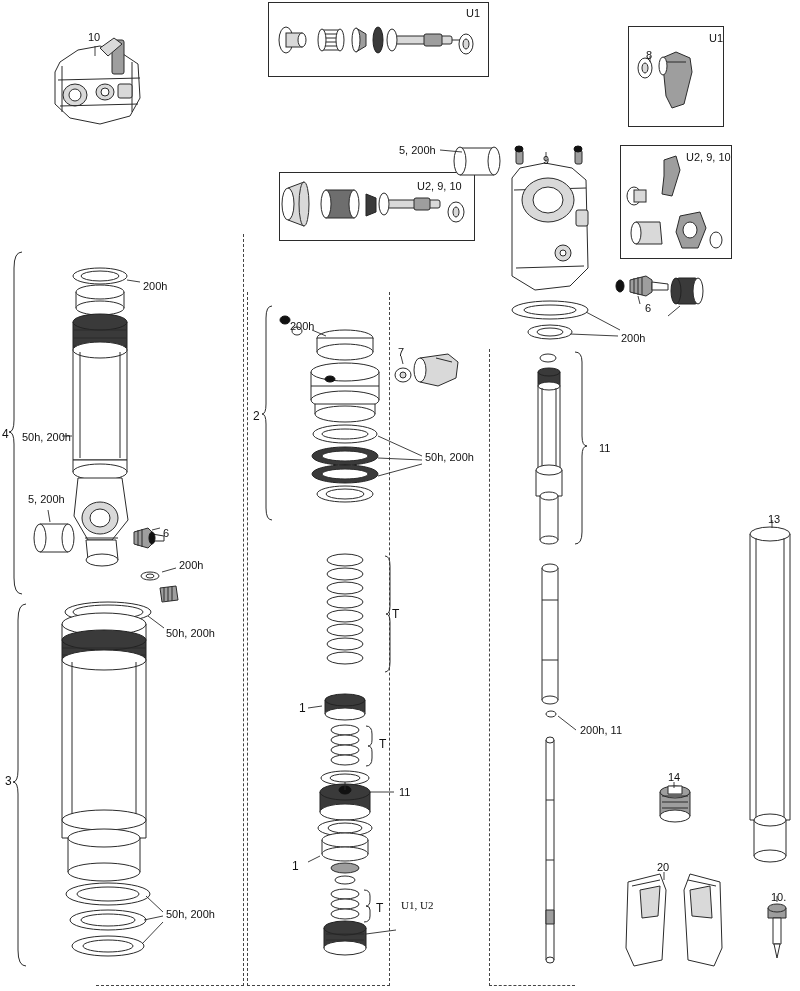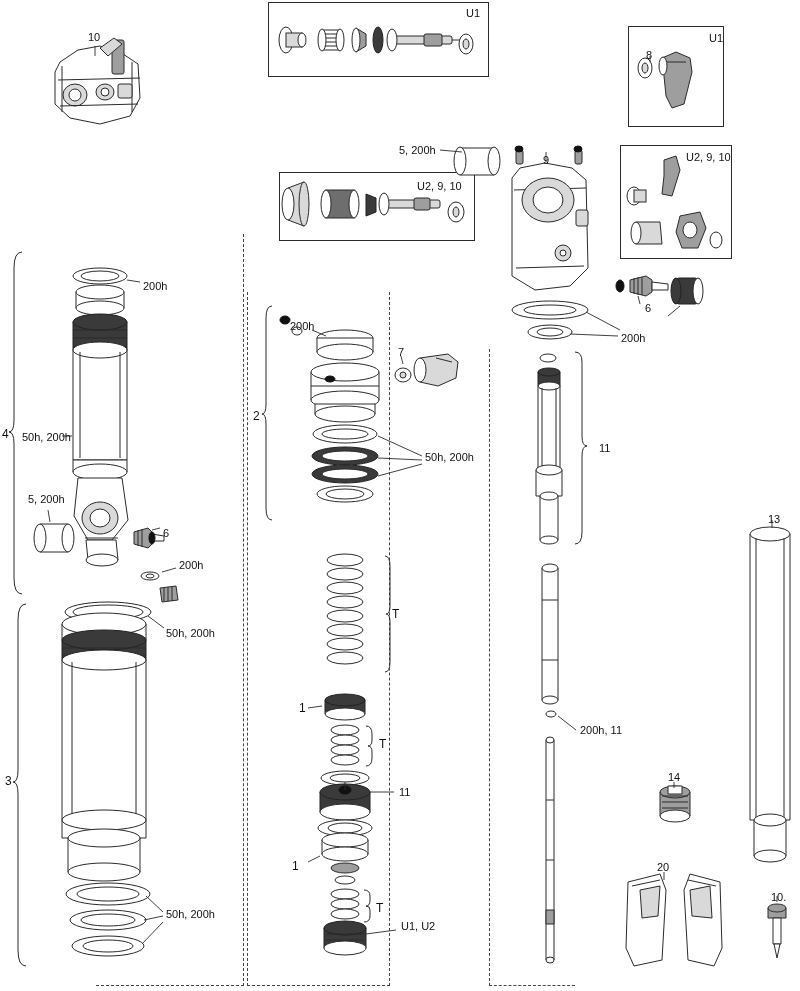--- a/index.html
+++ b/index.html
@@ -481,15 +481,15 @@
   <div class="lbl" style="left:580px; top:725px;">200h, 11</div>
   <div class="lbl big" style="left:379px; top:738px;">T</div>
   <div class="lbl big" style="left:5px; top:775px;">3</div>
   <div class="lbl" style="left:668px; top:772px;">14</div>
   <div class="lbl" style="left:399px; top:787px;">11</div>
   <div class="lbl" style="left:657px; top:862px;">20</div>
   <div class="lbl big" style="left:292px; top:860px;">1</div>
   <div class="lbl" style="left:166px; top:909px;">50h, 200h</div>
   <div class="lbl big" style="left:376px; top:902px;">T</div>
   <div class="lbl" style="left:771px; top:892px;">10.</div>
-  <div class="lbl" style="left:401px; top:921px;">U1, U2</div>
+  <div class="lbl" style="left:401px; top:900px;font-family:Liberation Serif, serif;">U1, U2</div>
 
 </div>
 
 </body></html>

